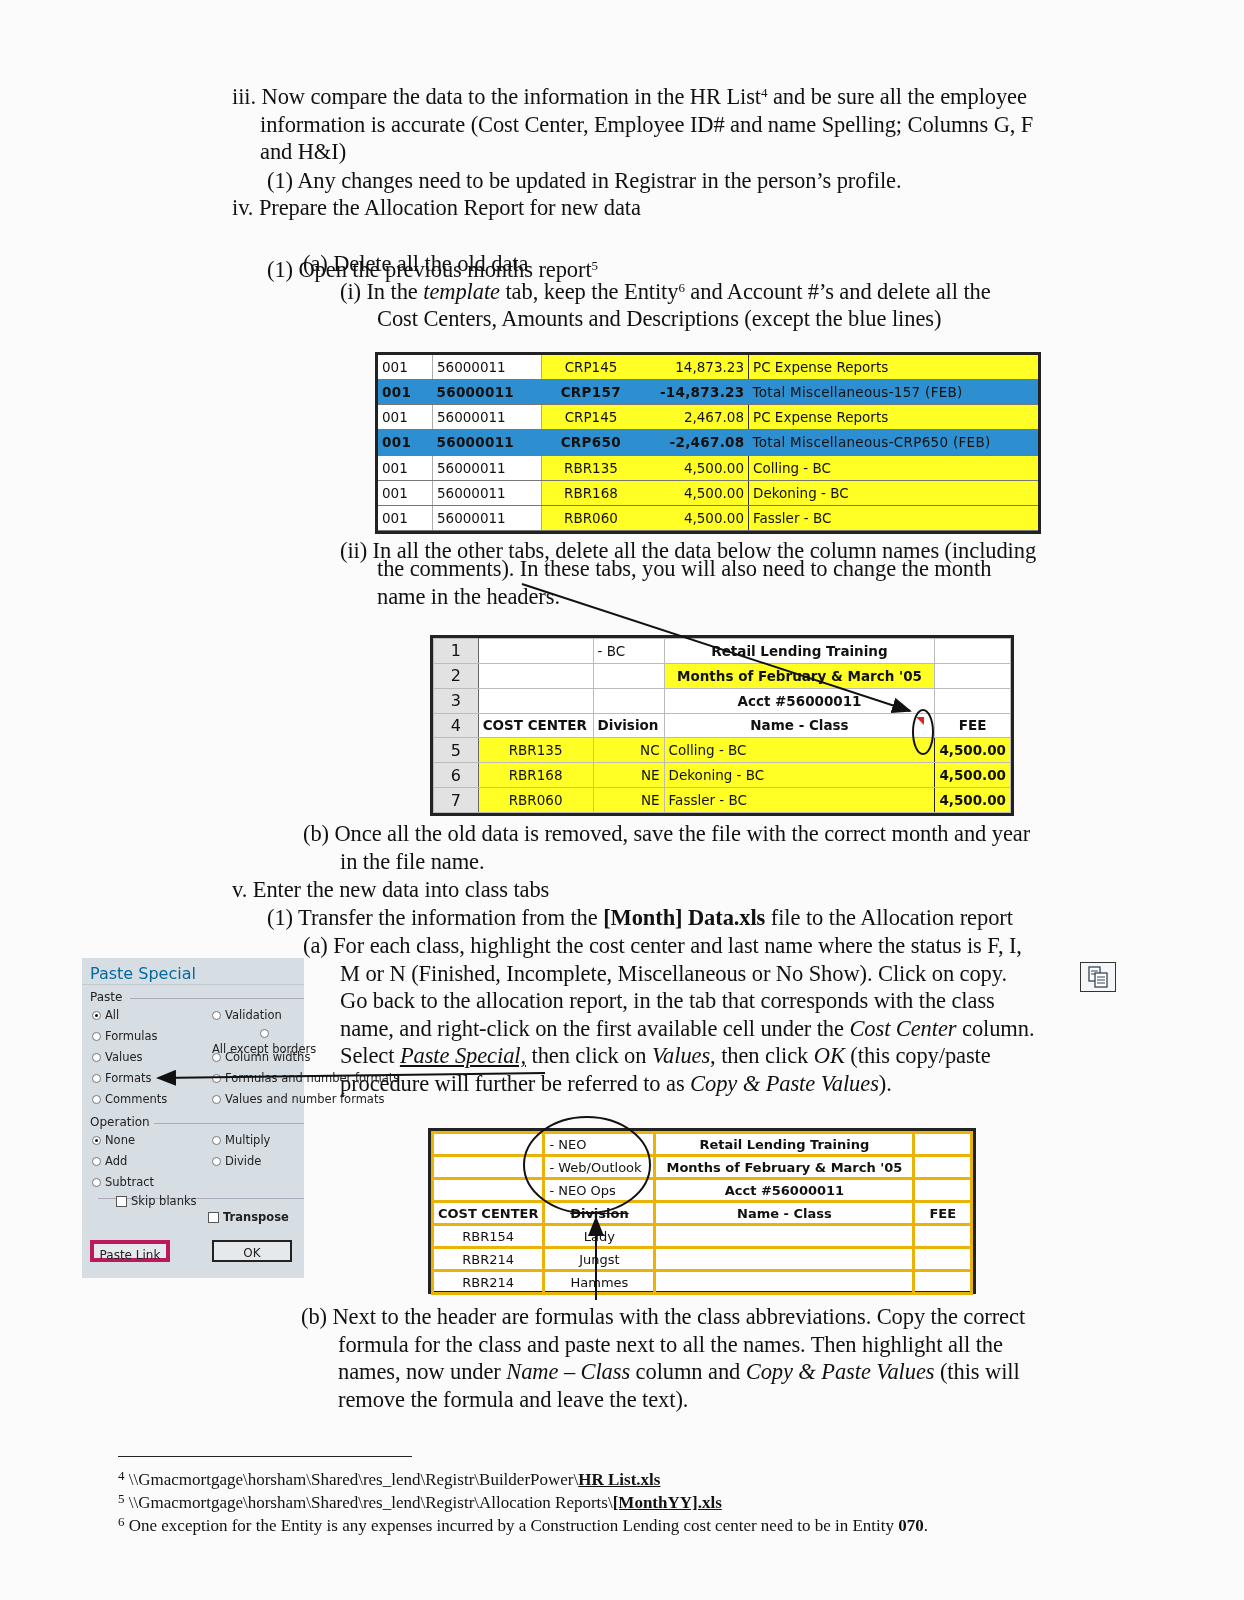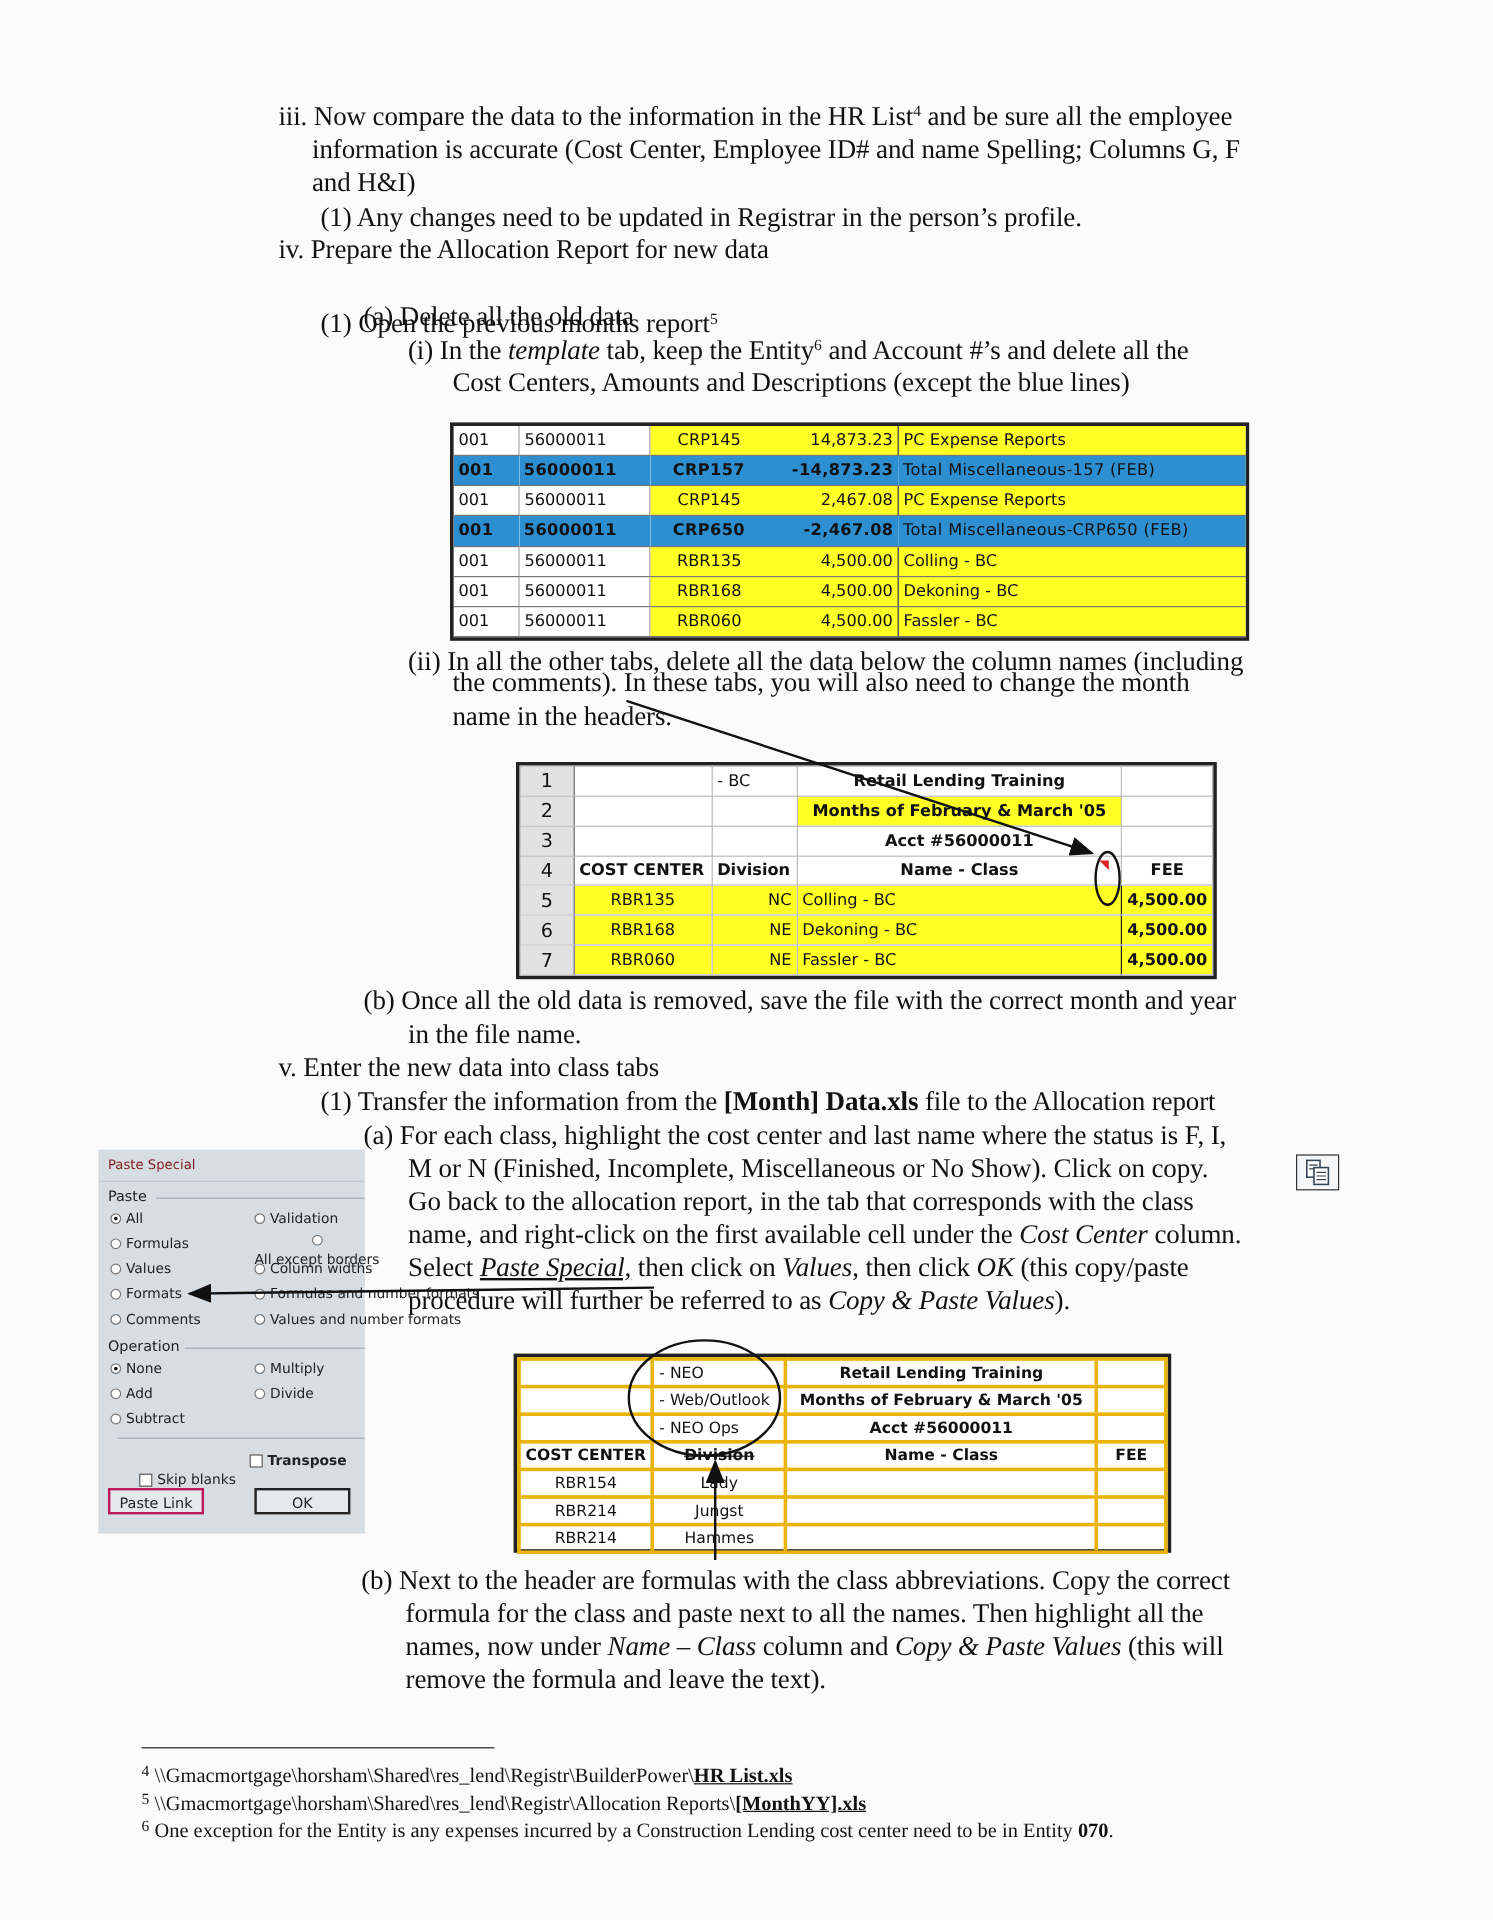--- a/index.html
+++ b/index.html
@@ -48,28 +48,28 @@
   #t3 .cc { width: 100px; text-align: center; }
   #t3 .dv { width: 100px; }
   #t3 .nm { width: 248px; text-align: center; border-right: 2px solid #222; }
   #t3 .fe { text-align: center; }
   #t3 .hd { font-weight: bold; }
   #t3 .ctr { text-align: center; }
 
   
   #dlg { position: absolute; left: 82px; top: 958px; width: 222px; height: 320px;
          background: #d6dde3; font-family: "DejaVu Sans", "Liberation Sans", sans-serif; font-size: 11.5px; color: #222; }
-  #dlg .title { position: absolute; left: 8px; top: 6px; font-size: 11px; color: #7f1d1d; }
+  #dlg .title { position: absolute; left: 8px; top: 6px; font-size: 16px; color: #0369a1; }
   #dlg .grp { position: absolute; left: 8px; font-size: 12px; }
   #dlg .sep { position: absolute; height: 1px; background: #aab; }
   #dlg .opt { position: absolute; display: flex; align-items: center; gap: 4px; white-space: nowrap; }
   #dlg .radio { width: 9px; height: 9px; border-radius: 50%; border: 1px solid #777; background: #fff; position: relative; box-sizing: border-box; }
   #dlg .radio.on::after { content: ""; position: absolute; left: 2px; top: 2px; width: 3px; height: 3px; border-radius: 50%; background: #111; }
   #dlg .chk { width: 11px; height: 11px; border: 1px solid #555; background: #fff; box-sizing: border-box; }
-  #dlg .btn { position: absolute; height: 22px; border: 2px solid #be185d; background: #e6e9ec; text-align: center; line-height: 22px; font-size: 12px; box-sizing: border-box; }
+  #dlg .btn { position: absolute; height: 22px; border: 4px solid #be185d; background: #e6e9ec; text-align: center; line-height: 22px; font-size: 12px; box-sizing: border-box; }
   #dlg .btn.def { border: 2px solid #222; }
 
   .copyicon { position: absolute; left: 1080px; top: 962px; width: 36px; height: 30px; border: 1px solid #333; background: #f4f6f8; box-sizing: border-box; }
   .footrule { position: absolute; left: 118px; top: 1456px; width: 294px; height: 1px; background: #222; }
   .fn { position: absolute; font-size: 17px; line-height: 22px; white-space: nowrap; }
   .fn u { font-weight: bold; }
   svg.over { position: absolute; left: 0; top: 0; pointer-events: none; }
 </style>
 </head>
 <body>
@@ -301,21 +301,21 @@
   <div class="opt" style="left:130px;top:175px;">
       <span class="radio"></span>
       <span>Multiply</span>
     </div>
   <div class="opt" style="left:130px;top:196px;">
       <span class="radio"></span>
       <span>Divide</span>
     </div>
 
   <div class="sep" style="left:16px;top:240px;width:206px;"></div>
-  <div class="opt" style="left:16px;top:268px;padding-left:18px;">
+  <div class="opt" style="left:16px;top:236px;padding-left:18px;">
       <span class="chk"></span>
       <span>Skip blanks</span>
     </div>
   <div class="opt" style="left:126px;top:252px;font-weight:bold;">
       <span class="chk"></span>
       <span>Transpose</span>
     </div>
   <div class="btn" style="left:8px;top:282px;width:80px;">Paste Link</div>
   <div class="btn def" style="left:130px;top:282px;width:80px;">OK</div>
 </div>

